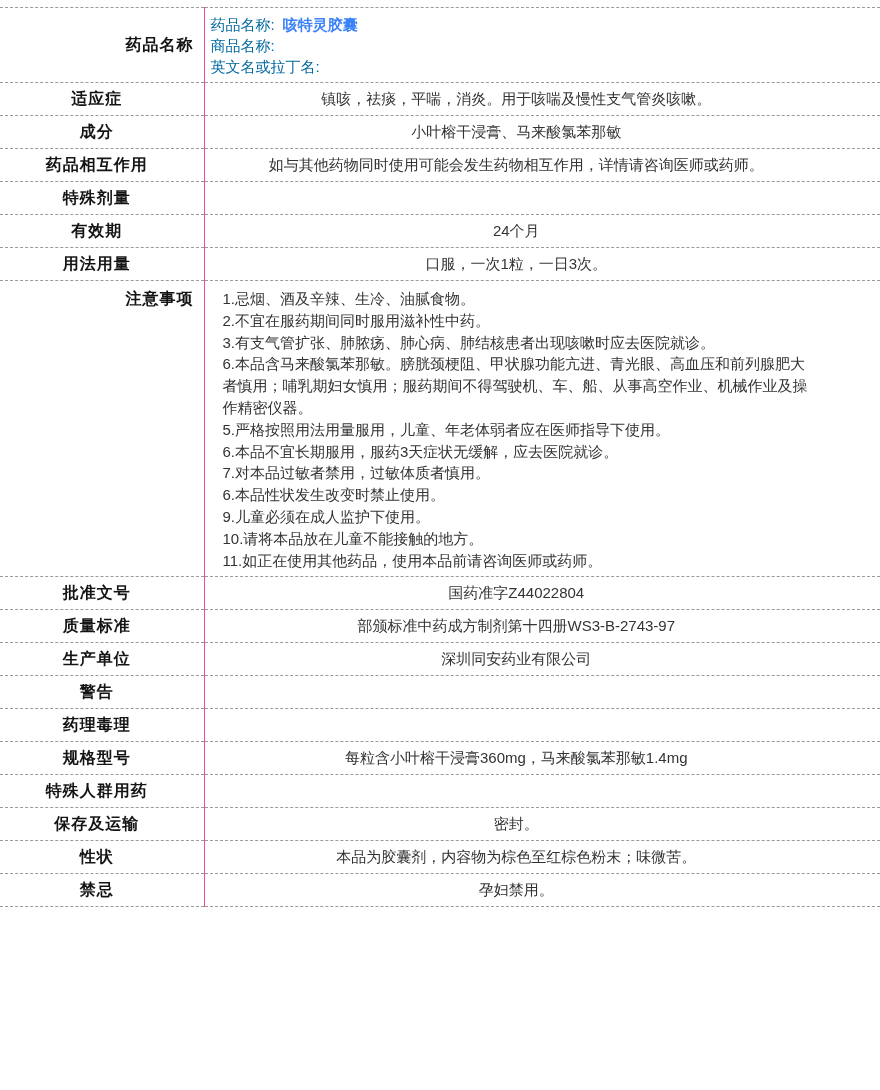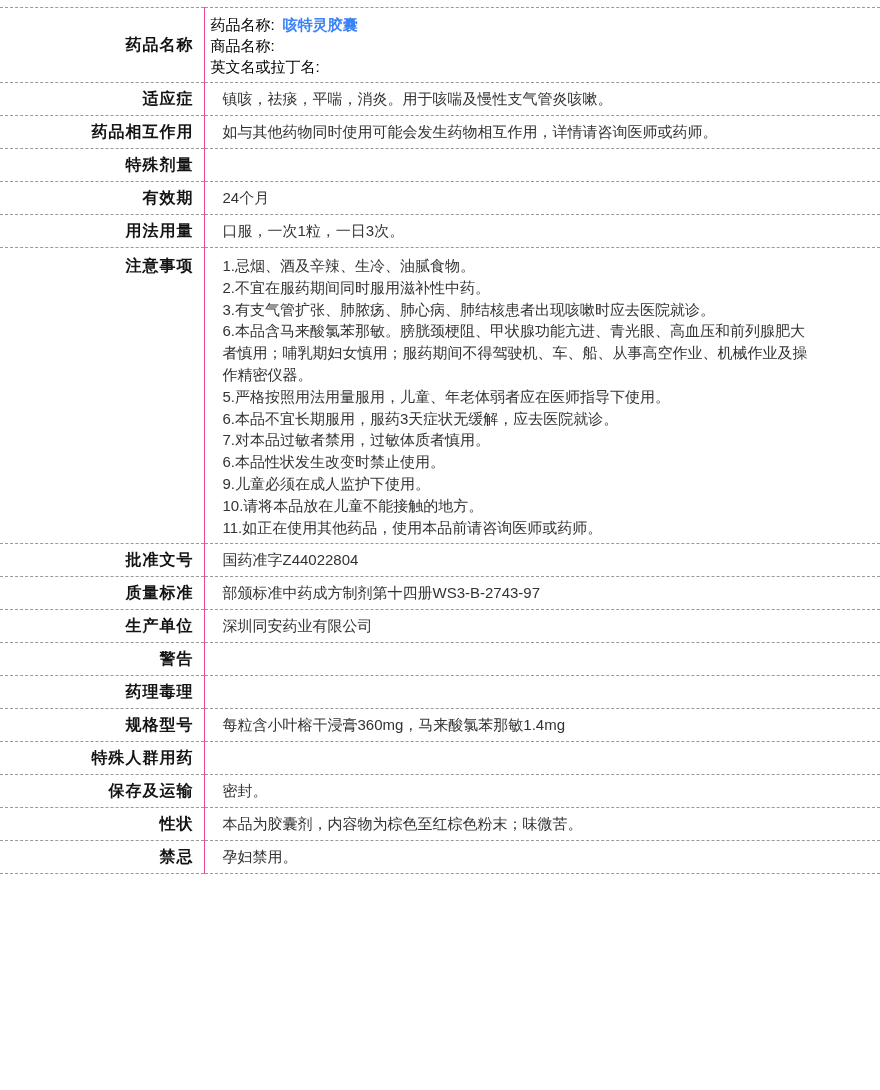--- a/index.html
+++ b/index.html
@@ -34,25 +34,25 @@
     vertical-align: middle;
     border-right: 1px solid #ec4899;
     letter-spacing: 1px;
   }
   td.value-cell {
     padding: 2px 70px 2px 18px;
     font-size: 15px;
     color: #333333;
     vertical-align: middle;
   }
-  tr.row-single td { height: 33px; }
+  tr.row-single td { height: 33px; text-align: center; }
   tr.row-name td { height: 75px; }
   tr.row-name td.value-cell { padding-left: 6px; }
   .name-field-line { line-height: 21px; }
-  .field-key { color: #000000; }
+  .field-key { color: #0369a1; }
   .field-value { font-weight: bold; color: #3b82f6; margin-left: 8px; }
   tr.row-multiline td {
     vertical-align: top;
     padding-top: 7px;
     padding-bottom: 5px;
   }
   tr.row-multiline td.label-cell { padding-top: 8px; }
   .note-line { line-height: 21.8px; }
 </style>
 </head>
@@ -64,20 +64,24 @@
         <td class="label-cell">药品名称</td>
         <td class="value-cell">
           <div class="name-field-line"><span class="field-key">药品名称:</span><span class="field-value">咳特灵胶囊</span></div>
           <div class="name-field-line"><span class="field-key">商品名称:</span><span class="field-value"></span></div>
           <div class="name-field-line"><span class="field-key">英文名或拉丁名:</span><span class="field-value"></span></div>
         </td>
       </tr>
       <tr class="row-single">
         <td class="label-cell">适应症</td>
         <td class="value-cell">镇咳，祛痰，平喘，消炎。用于咳喘及慢性支气管炎咳嗽。</td>
+      </tr>
+      <tr class="row-single">
+        <td class="label-cell">成分</td>
+        <td class="value-cell">小叶榕干浸膏、马来酸氯苯那敏</td>
       </tr>
       <tr class="row-single">
         <td class="label-cell">药品相互作用</td>
         <td class="value-cell">如与其他药物同时使用可能会发生药物相互作用，详情请咨询医师或药师。</td>
       </tr>
       <tr class="row-single">
         <td class="label-cell">特殊剂量</td>
         <td class="value-cell"></td>
       </tr>
       <tr class="row-single">

